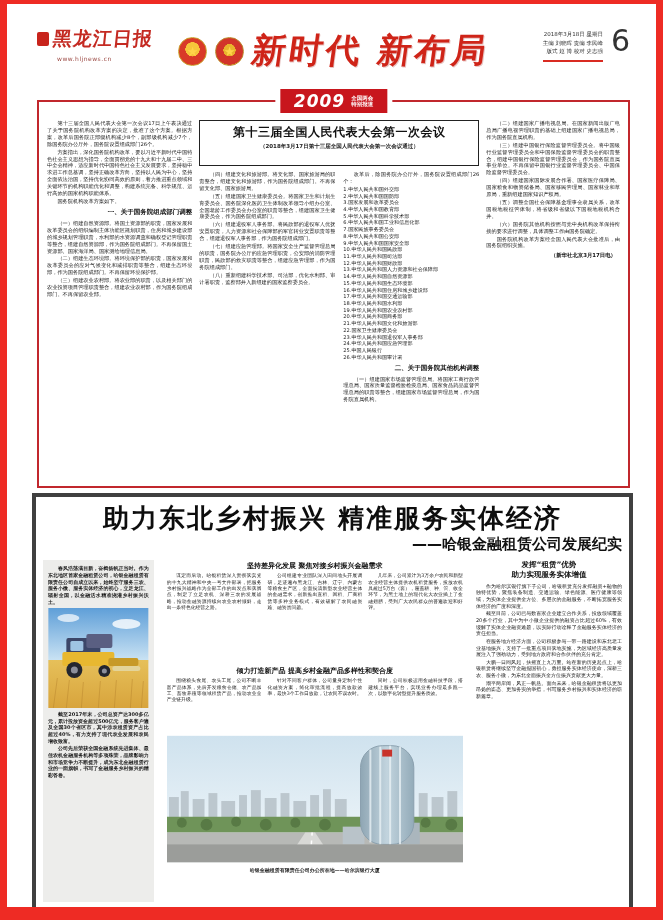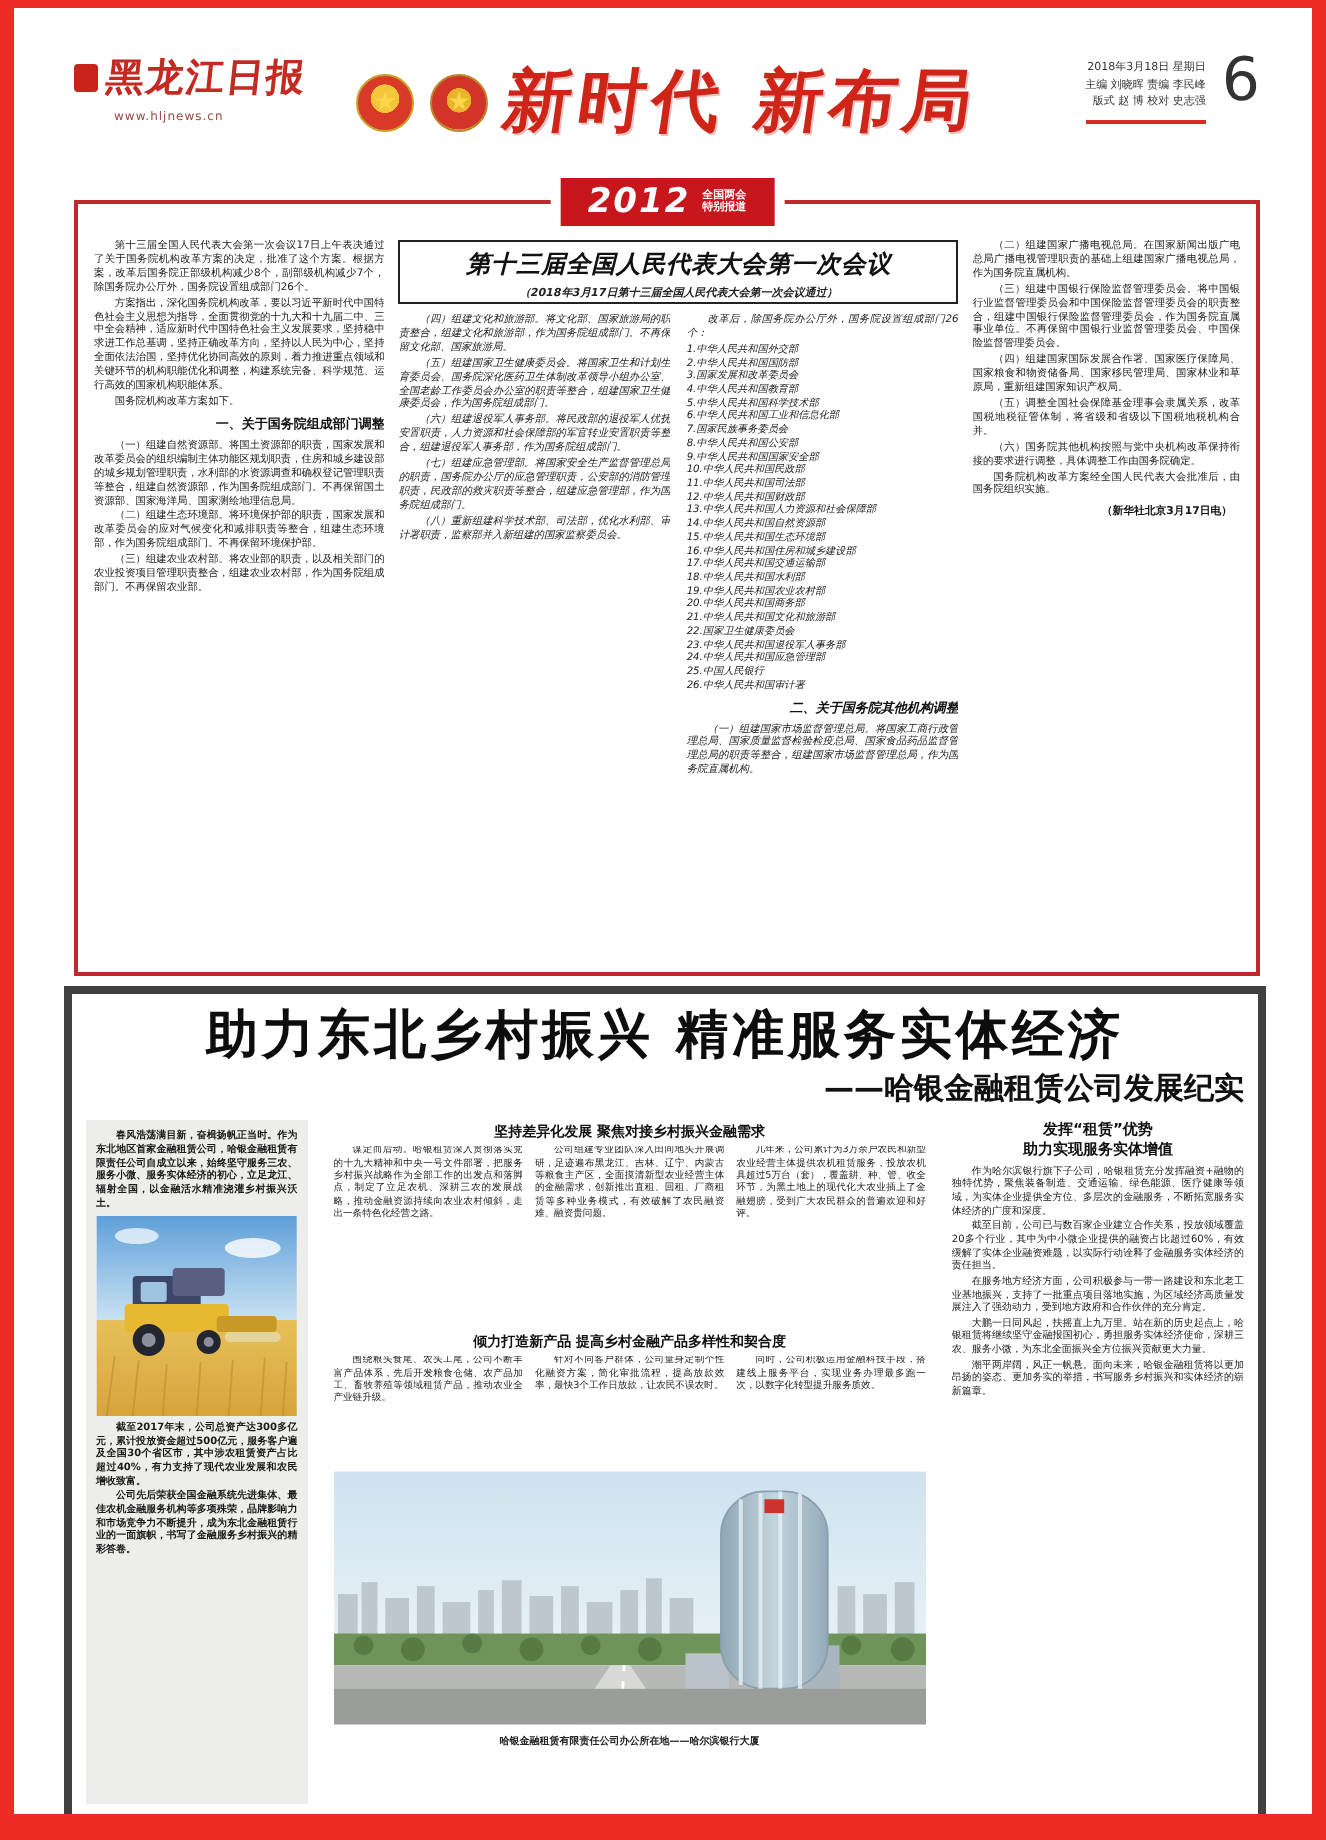--- a/index.html
+++ b/index.html
@@ -30,25 +30,25 @@
   .badge{position:absolute;top:-13px;left:50%;transform:translateX(-50%);background:#c8161d;color:#fff;
          display:flex;align-items:center;gap:6px;padding:2px 14px;box-shadow:0 0 0 5px #fff;}
   .badge-year{font-size:17px;font-weight:900;font-style:italic;letter-spacing:1px;}
   .badge-lines{display:flex;flex-direction:column;line-height:1.15;}
   .badge-lines span{font-size:5.5px;font-weight:700;}
   .top-headline{text-align:center;font-size:29px;font-weight:900;color:#111;letter-spacing:4px;margin:2px 0 6px 0;line-height:1.05;}
   .top-cols{display:flex;gap:7px;height:308px;overflow:hidden;}
   .tcol{overflow:hidden;}
   .tcol.c1{width:150px;}
   .tmid{width:280px;display:flex;flex-direction:column;}
-  .decision-box{border:1.5px solid #222;padding:4px 6px 1px 6px;margin-bottom:5px;font-style:italic;}
+  .decision-box{border:1.5px solid #222;padding:4px 6px 15px 6px;margin-bottom:5px;}
   .dec1,.dec2{font-size:12px;font-weight:900;text-align:center;color:#111;line-height:1.25;letter-spacing:.5px;}
   .dec-note{font-size:5.5px;font-weight:700;text-align:center;color:#222;margin-top:3px;}
   .mid-cols{display:flex;gap:8px;flex:1;overflow:hidden;}
-  .mid-cols .tcol{width:136px;font-style:italic;}
+  .mid-cols .tcol{width:136px;}
   .tcol.c4{width:138px;}
   .para{font-size:5.2px;line-height:1.33;color:#1a1a1a;text-align:justify;text-indent:2em;margin:0 0 1px 0;}
   .sec-head{font-size:6.5px;font-weight:900;text-align:right;color:#111;margin:3px 0;}
   .ministry{font-size:5.1px;line-height:1.32;color:#1a1a1a;white-space:nowrap;overflow:hidden;}
   .signoff{font-size:5.4px;font-weight:700;text-align:right;color:#111;margin-top:3px;padding-right:4px;}
   
   .bottom-box{margin:5px 23px 0 25px;border:4px solid #404040;box-sizing:border-box;height:424px;
               padding:6px 7px;background:#fff;}
   .b-headline{text-align:center;font-size:26px;font-weight:900;color:#0d0d0d;letter-spacing:2px;line-height:1.05;margin-top:2px;}
   .b-subtitle{text-align:right;font-size:15px;font-weight:700;color:#111;margin:3px 0 6px 0;}
@@ -91,21 +91,21 @@
         <div>2018年3月18日 星期日</div>
         <div>主编 刘晓晖 责编 李民峰</div>
         <div>版式 赵 博 校对 史志强</div>
       </div>
       <div class="page-num">6</div>
     </div>
   </div>
 
   <section class="top-box">
     <div class="badge">
-      <span class="badge-year">2012</span>
+      <span class="badge-year">2009</span>
       <span class="badge-lines">
         <span>全国两会</span>
         <span>特别报道</span>
       </span>
     </div>
 
     <div class="top-cols">
       <div class="tcol c1">
         <div>
             <div class="para">第十三届全国人民代表大会第一次会议17日上午表决通过了关于国务院机构改革方案的决定，批准了这个方案。根据方案，改革后国务院正部级机构减少8个，副部级机构减少7个，除国务院办公厅外，国务院设置组成部门26个。</div>

